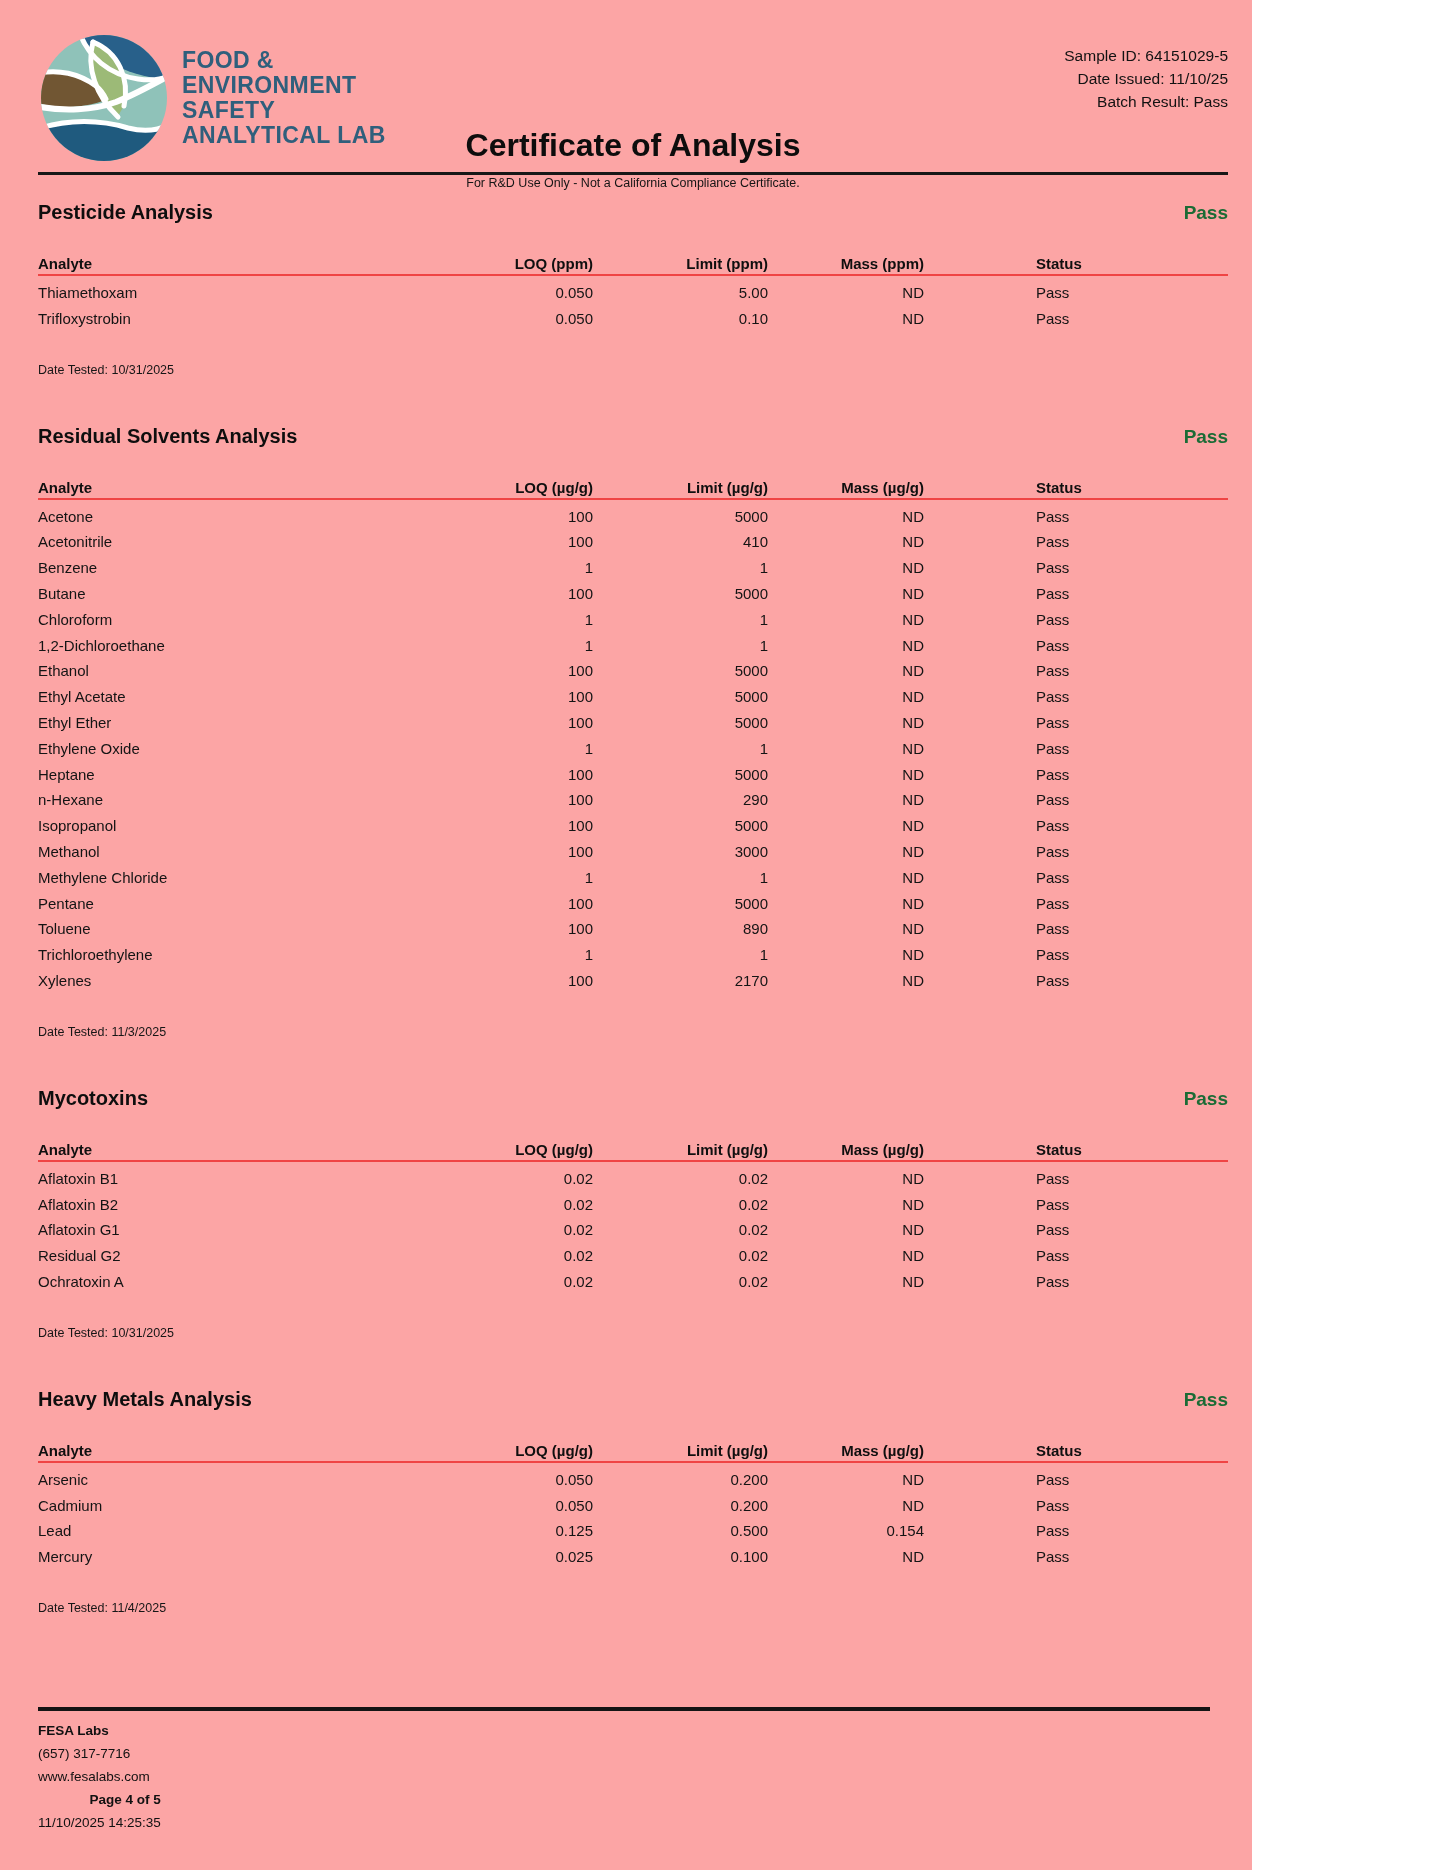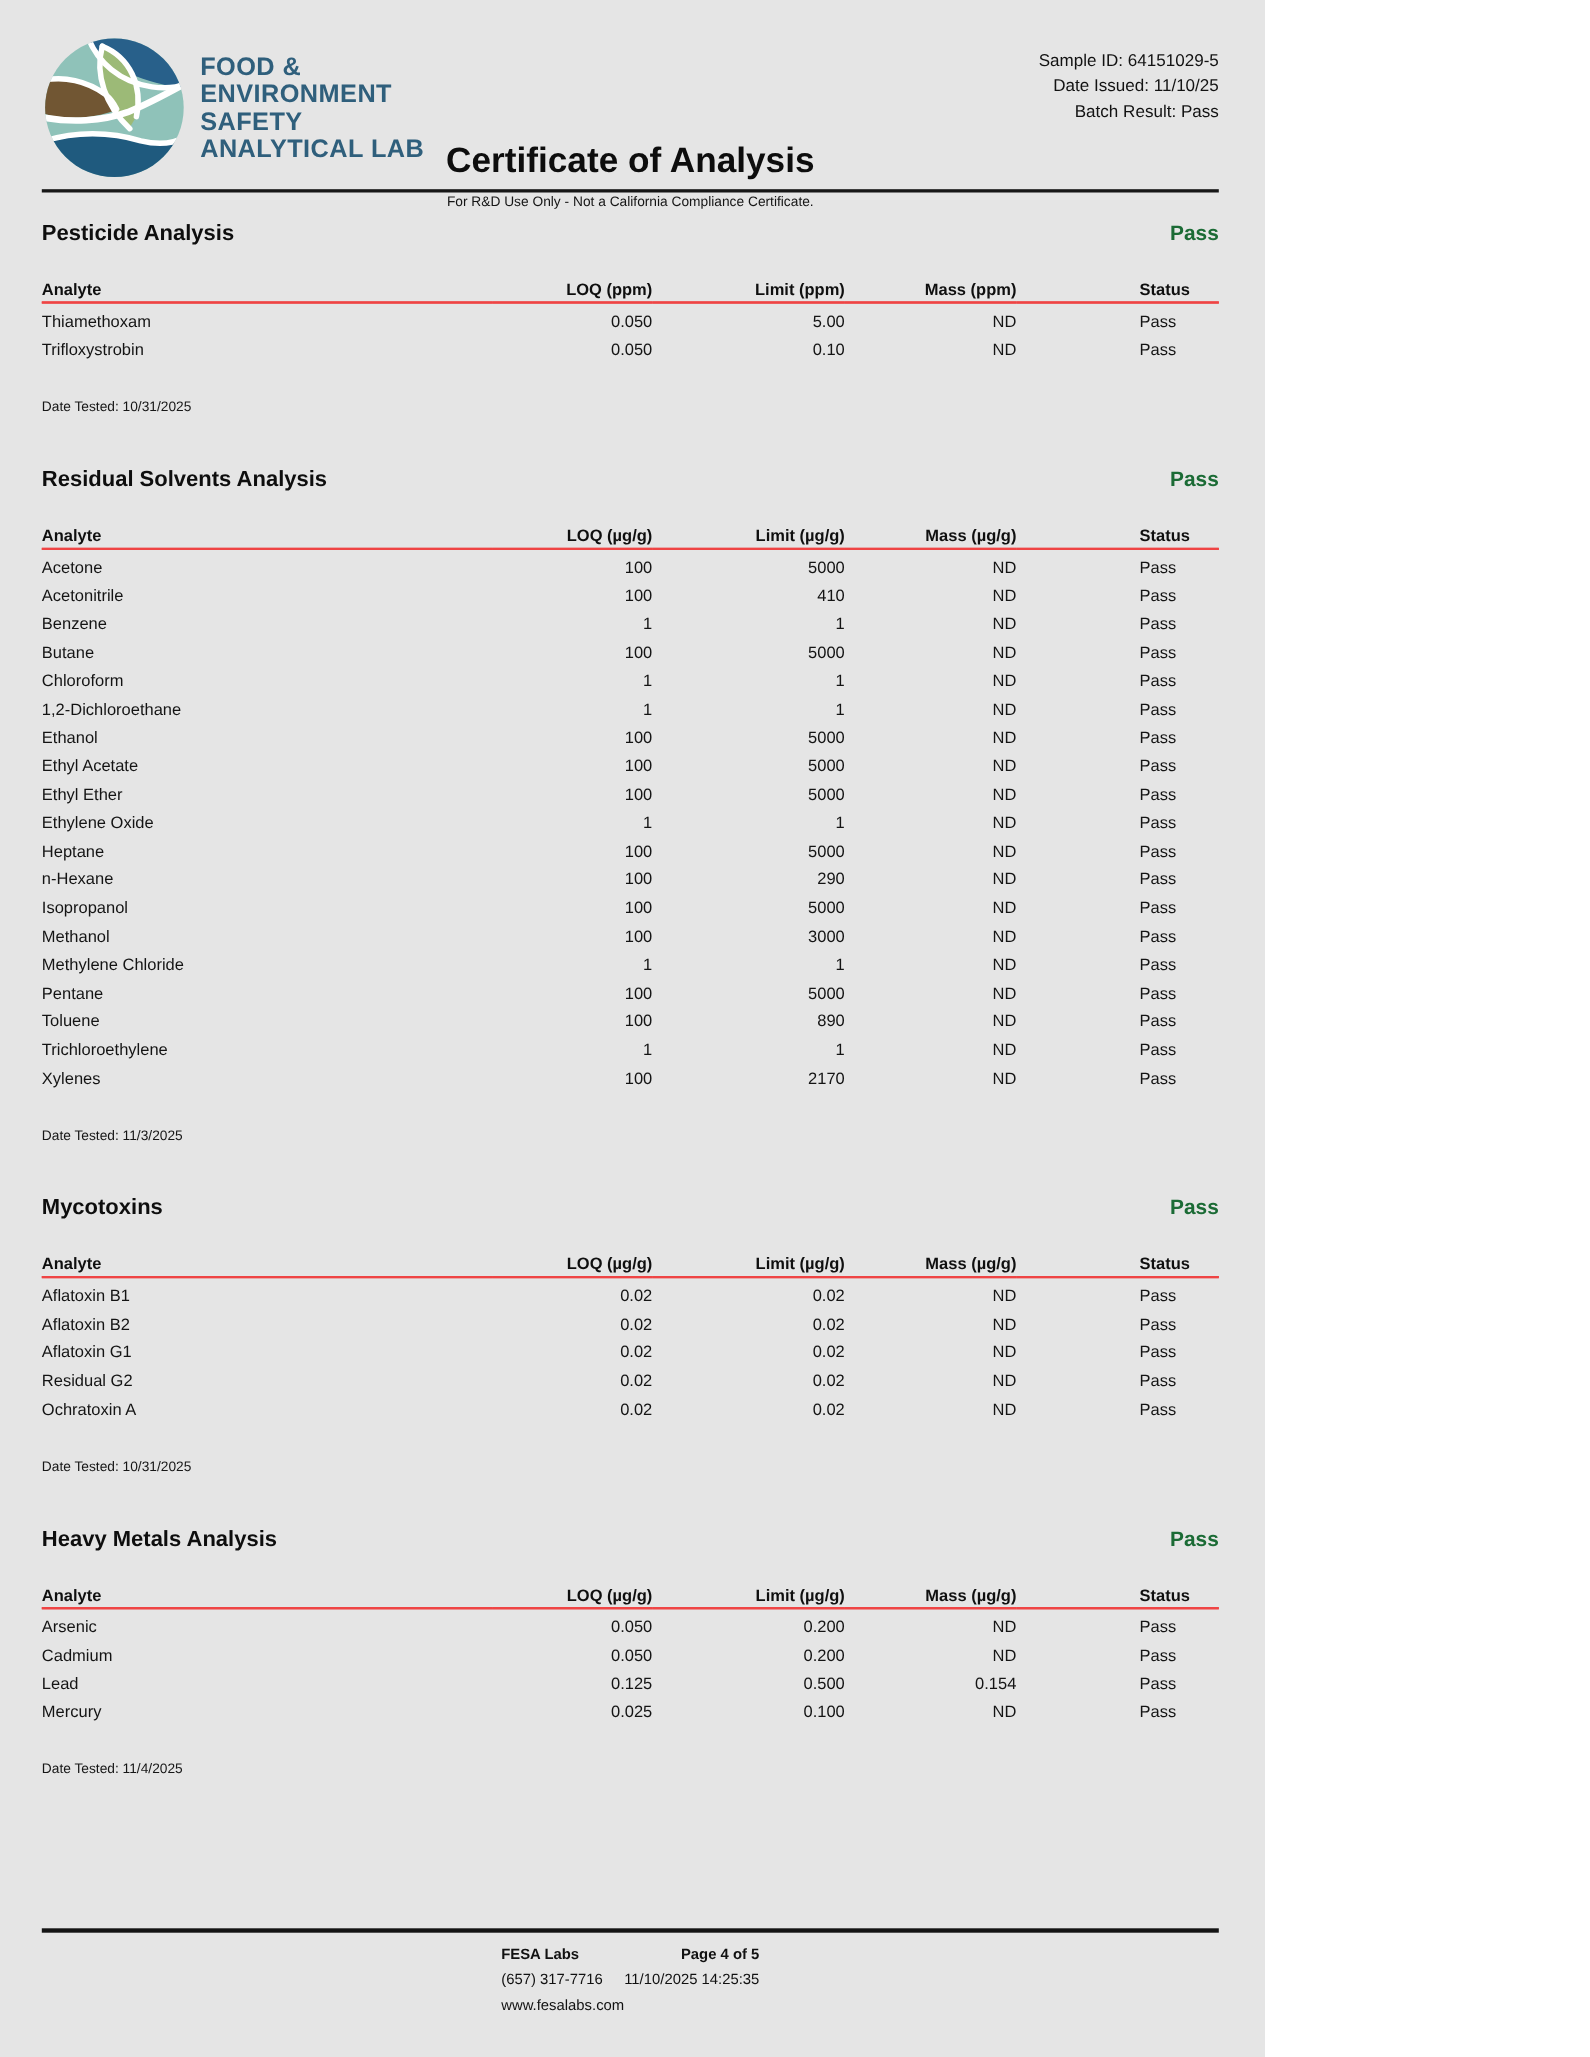--- a/index.html
+++ b/index.html
@@ -1,24 +1,24 @@
 <!DOCTYPE html>
 <html style="--pass-green: #1b6b35; --brand-text: #2f5f7c;"><head>
 <meta charset="utf-8">
 <style>
   * { margin: 0; padding: 0; box-sizing: border-box; }
   html, body { background: #ffffff; }
   body { font-family: "Liberation Sans", sans-serif; color: #111; }
 
   .page {
     position: relative;
-    width: 1150px;
+    width: 1252px;
     height: 1870px;
-    background: #e5e5e5;
-    padding: 0 42px 0 38px;
+    background: #fca5a5;
+    padding: 0 24px 0 38px;
     overflow: hidden;
   }
 
   
   .doc-header { position: relative; padding-top: 32px; height: 164px; }
   .brand { display: flex; align-items: center; gap: 12px; }
   .logo { width: 132px; height: 132px; flex: 0 0 auto; }
   .brand-lines {
     font-size: 23px;
     line-height: 25px;
@@ -86,21 +86,21 @@
   .analysis-table th.c2, .analysis-table td:nth-child(2) { width: 145px; text-align: right; }
   .analysis-table th.c3, .analysis-table td:nth-child(3) { width: 175px; text-align: right; }
   .analysis-table th.c4, .analysis-table td:nth-child(4) { width: 156px; text-align: right; }
   .analysis-table th.c5, .analysis-table td:nth-child(5) { text-align: left; padding-left: 112px; }
 
   .date-tested { margin-top: 30px; font-size: 12.5px; line-height: 16px; color: #161616; }
 
   
   .doc-footer { position: absolute; left: 38px; right: 42px; bottom: 36px; }
   .footer-rule { border: 0; border-top: 4px solid #141414; margin-bottom: 8px; }
-  .footer-row { display: flex; justify-content: center; align-items: flex-start; }
+  .footer-row { display: flex; justify-content: center; align-items: flex-start; flex-direction: column; }
   .footer-left div, .footer-right div { font-size: 13.5px; line-height: 23px; }
   .footer-right { text-align: right; }
   .bold { font-weight: 700; }
 </style>
 </head>
 <body>
 
 <div class="page">
 
   <header class="doc-header">

